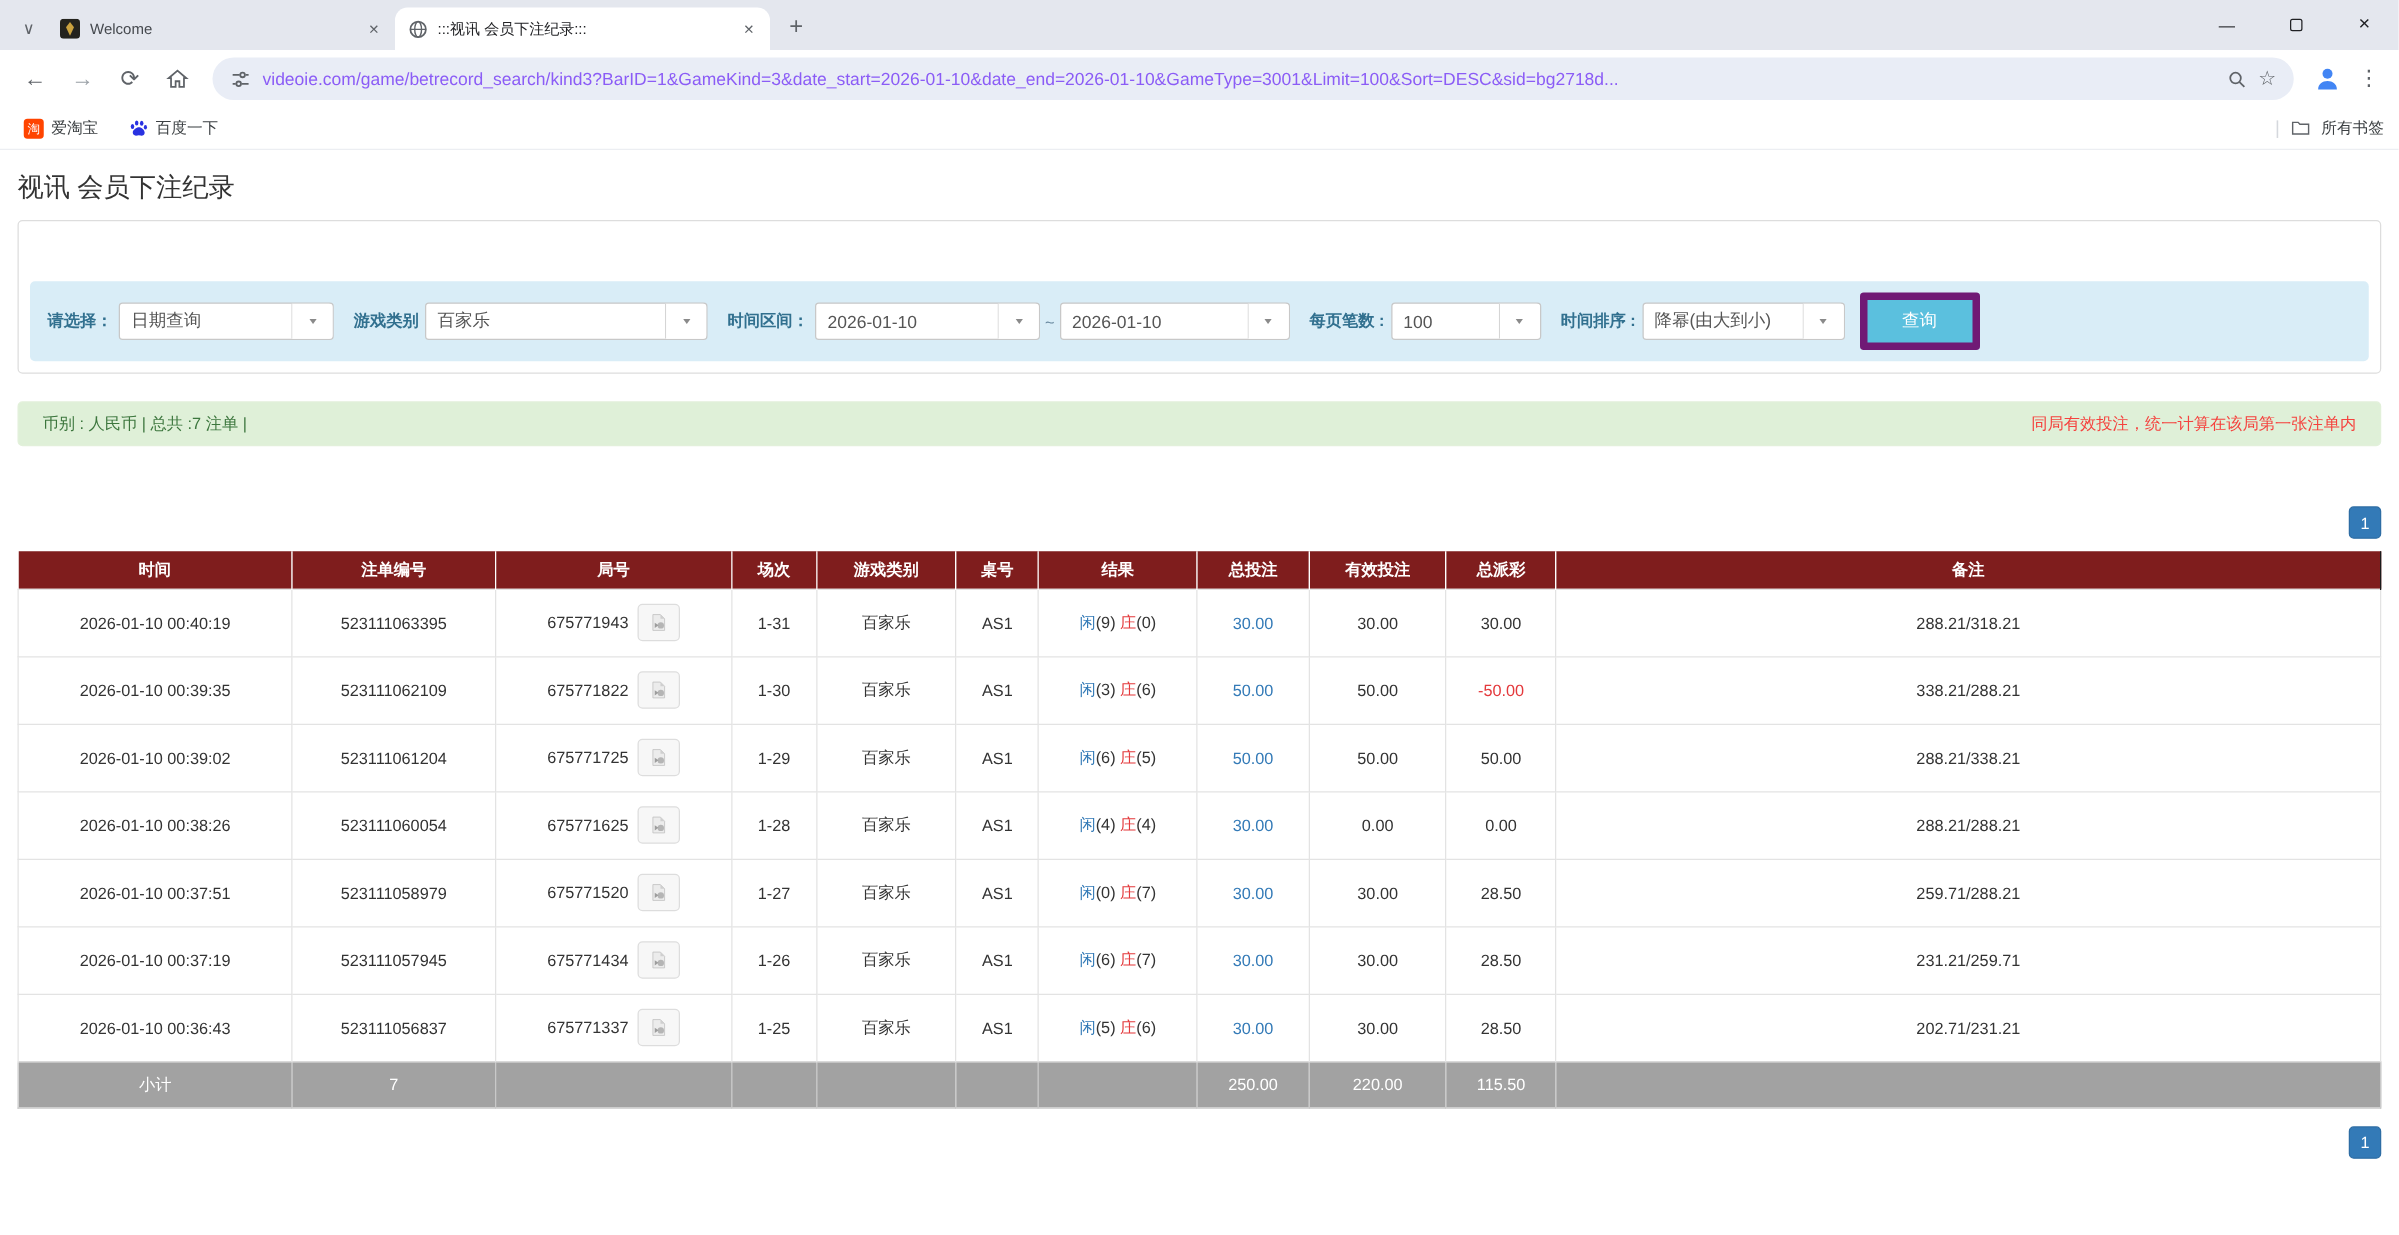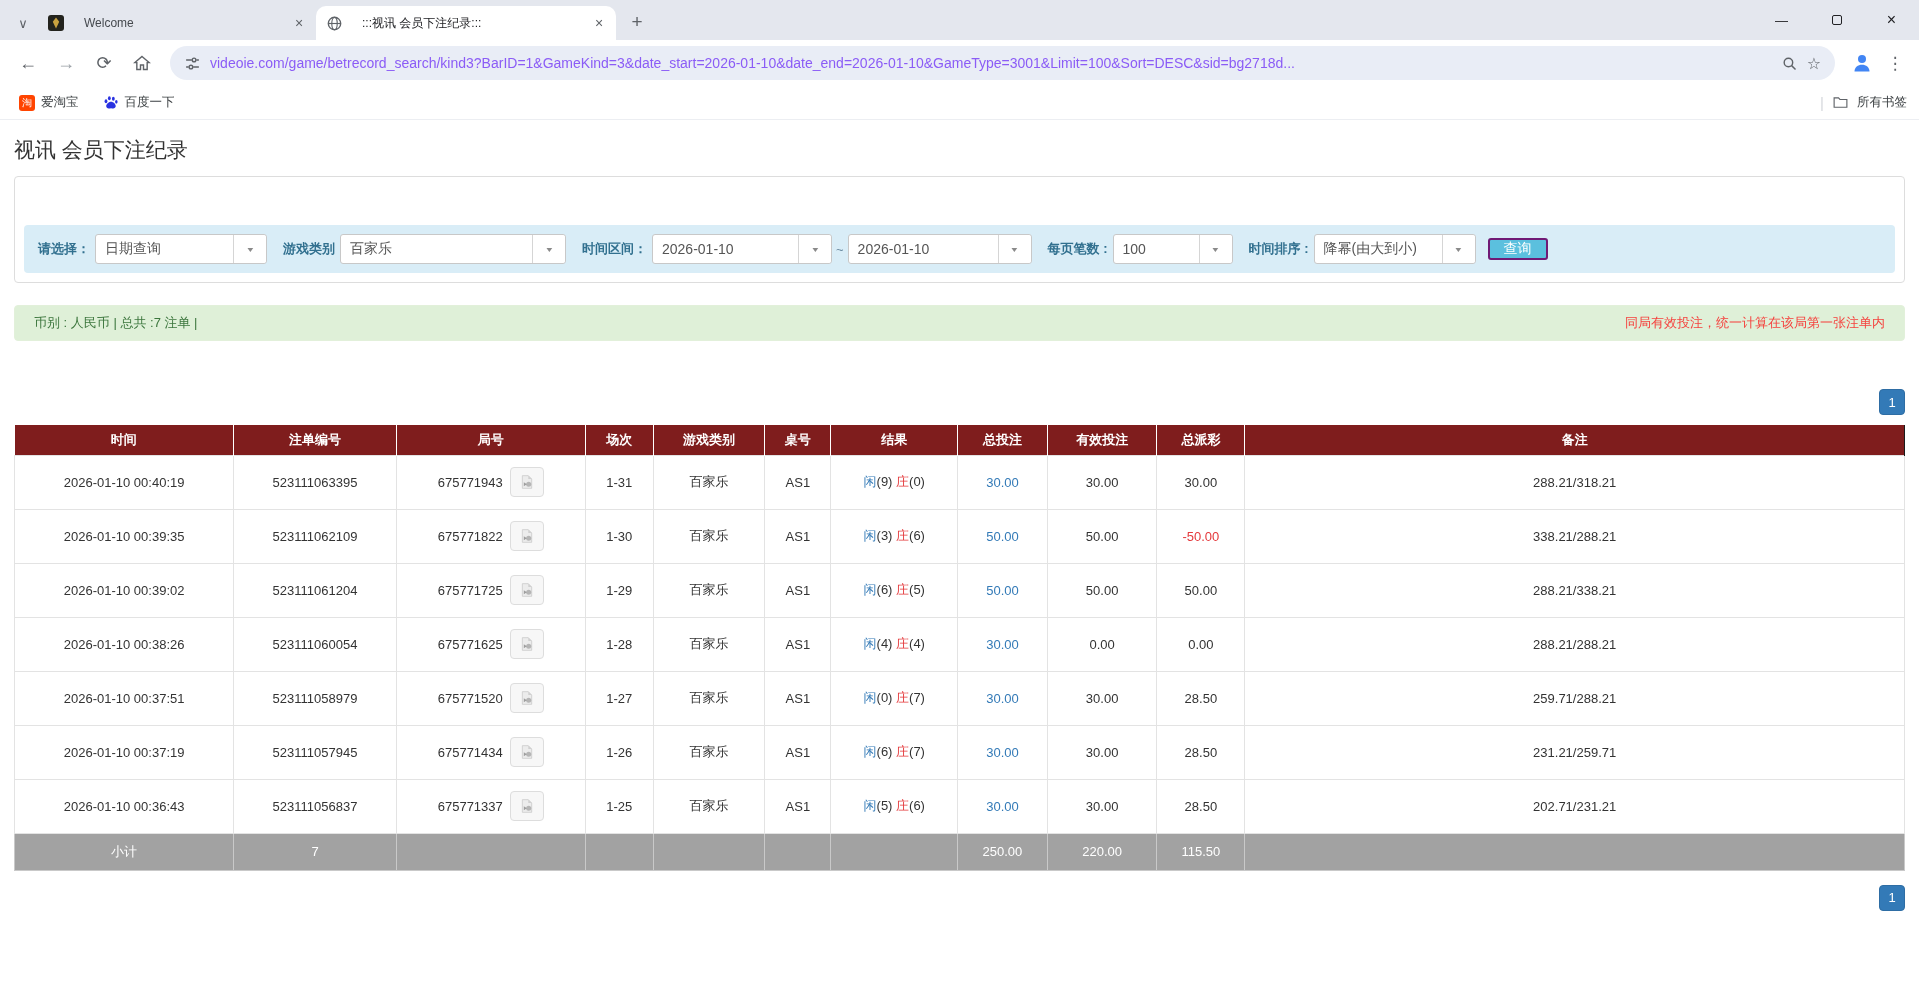--- a/index.html
+++ b/index.html
@@ -3,21 +3,21 @@
 <meta charset="utf-8">
 <style>
   * { box-sizing: border-box; margin: 0; padding: 0; }
   html,body { width:1919px; height:988px; overflow:hidden; background:#fff;
     font-family:"Liberation Sans","DejaVu Sans",sans-serif; }
 
   
   .tabstrip { height:40px; background:#e4e7ee; display:flex; align-items:flex-end; padding-left:8px; }
   .tab-chevron { width:30px; height:34px; display:flex; align-items:center; justify-content:center;
     color:#5f6368; font-size:13px; cursor:pointer; }
-  .tab { height:34px; width:278px; display:flex; align-items:center; gap:20px;
+  .tab { height:34px; width:278px; display:flex; align-items:center; gap:8px;
     padding:0 8px 0 10px; border-radius:10px 10px 0 0; font-size:12px; color:#45494e; cursor:pointer; }
   .tab.active { background:#fff; width:300px; color:#202124; }
   .tab-title { flex:1; white-space:nowrap; overflow:hidden; }
   .tab-close { width:18px; height:18px; border-radius:50%; display:flex; align-items:center;
     justify-content:center; font-size:14px; color:#5f6368; cursor:pointer; }
   .favicon-box { width:16px; height:16px; flex:0 0 16px; display:flex; align-items:center; justify-content:center; }
   .newtab { width:30px; height:30px; margin:0 0 3px 6px; display:flex; align-items:center;
     justify-content:center; font-size:19px; color:#5f6368; cursor:pointer; }
   .win-controls { margin-left:auto; display:flex; height:40px; align-self:flex-start; }
   .win-controls > span { width:55px; display:flex; align-items:center; justify-content:center;
@@ -54,22 +54,22 @@
   .flabel { font-size:13px; font-weight:bold; color:#31708f; margin:0 5px 0 16px; white-space:nowrap; }
   .flabel.first { margin-left:6px; }
   .combo { display:inline-flex; align-items:stretch; height:30px; background:#fff;
     border:1px solid #c8c8c8; border-radius:3px; cursor:pointer; }
   .combo-text { flex:1; display:flex; align-items:center; padding:0 9px; font-size:14px;
     color:#555; white-space:nowrap; overflow:hidden; }
   .combo-btn { width:33px; border-left:1px solid #d5d5d5; display:flex; align-items:center;
     justify-content:center; background:#fff; border-radius:0 3px 3px 0; }
   .combo-btn i { font-style:normal; font-size:7px; color:#8a8a8a; transform:scaleX(1.4); }
   .tilde { color:#6a8aa0; margin:0 4px; font-size:13px; }
-  .btn-search { height:22px; margin-left:12px; padding:0 14px; background:#5bc0de;
-    border:2px solid #701a75; color:#fff; font-size:14px; border-radius:3px; cursor:pointer; }
+  .btn-search { height:46px; margin-left:12px; padding:0 28px; background:#5bc0de;
+    border:6px solid #701a75; color:#fff; font-size:14px; border-radius:3px; cursor:pointer; }
 
   .alert-bar { margin-top:22px; background:#dff0d8; border:1px solid #e2f0da; border-radius:4px;
     height:36px; display:flex; align-items:center; padding:0 19px; }
   .alert-left { font-size:13px; color:#3c763d; }
   .alert-right { margin-left:auto; font-size:13px; color:#f5423e; }
 
   .pager { display:flex; justify-content:flex-end; margin-top:48px; }
   .pager.bottom { margin-top:14px; }
   .pager-btn { min-width:26px; height:26px; background:#337ab7; border:1px solid #2e6da4;
     color:#fff; font-size:13px; border-radius:4px; display:flex; align-items:center;

